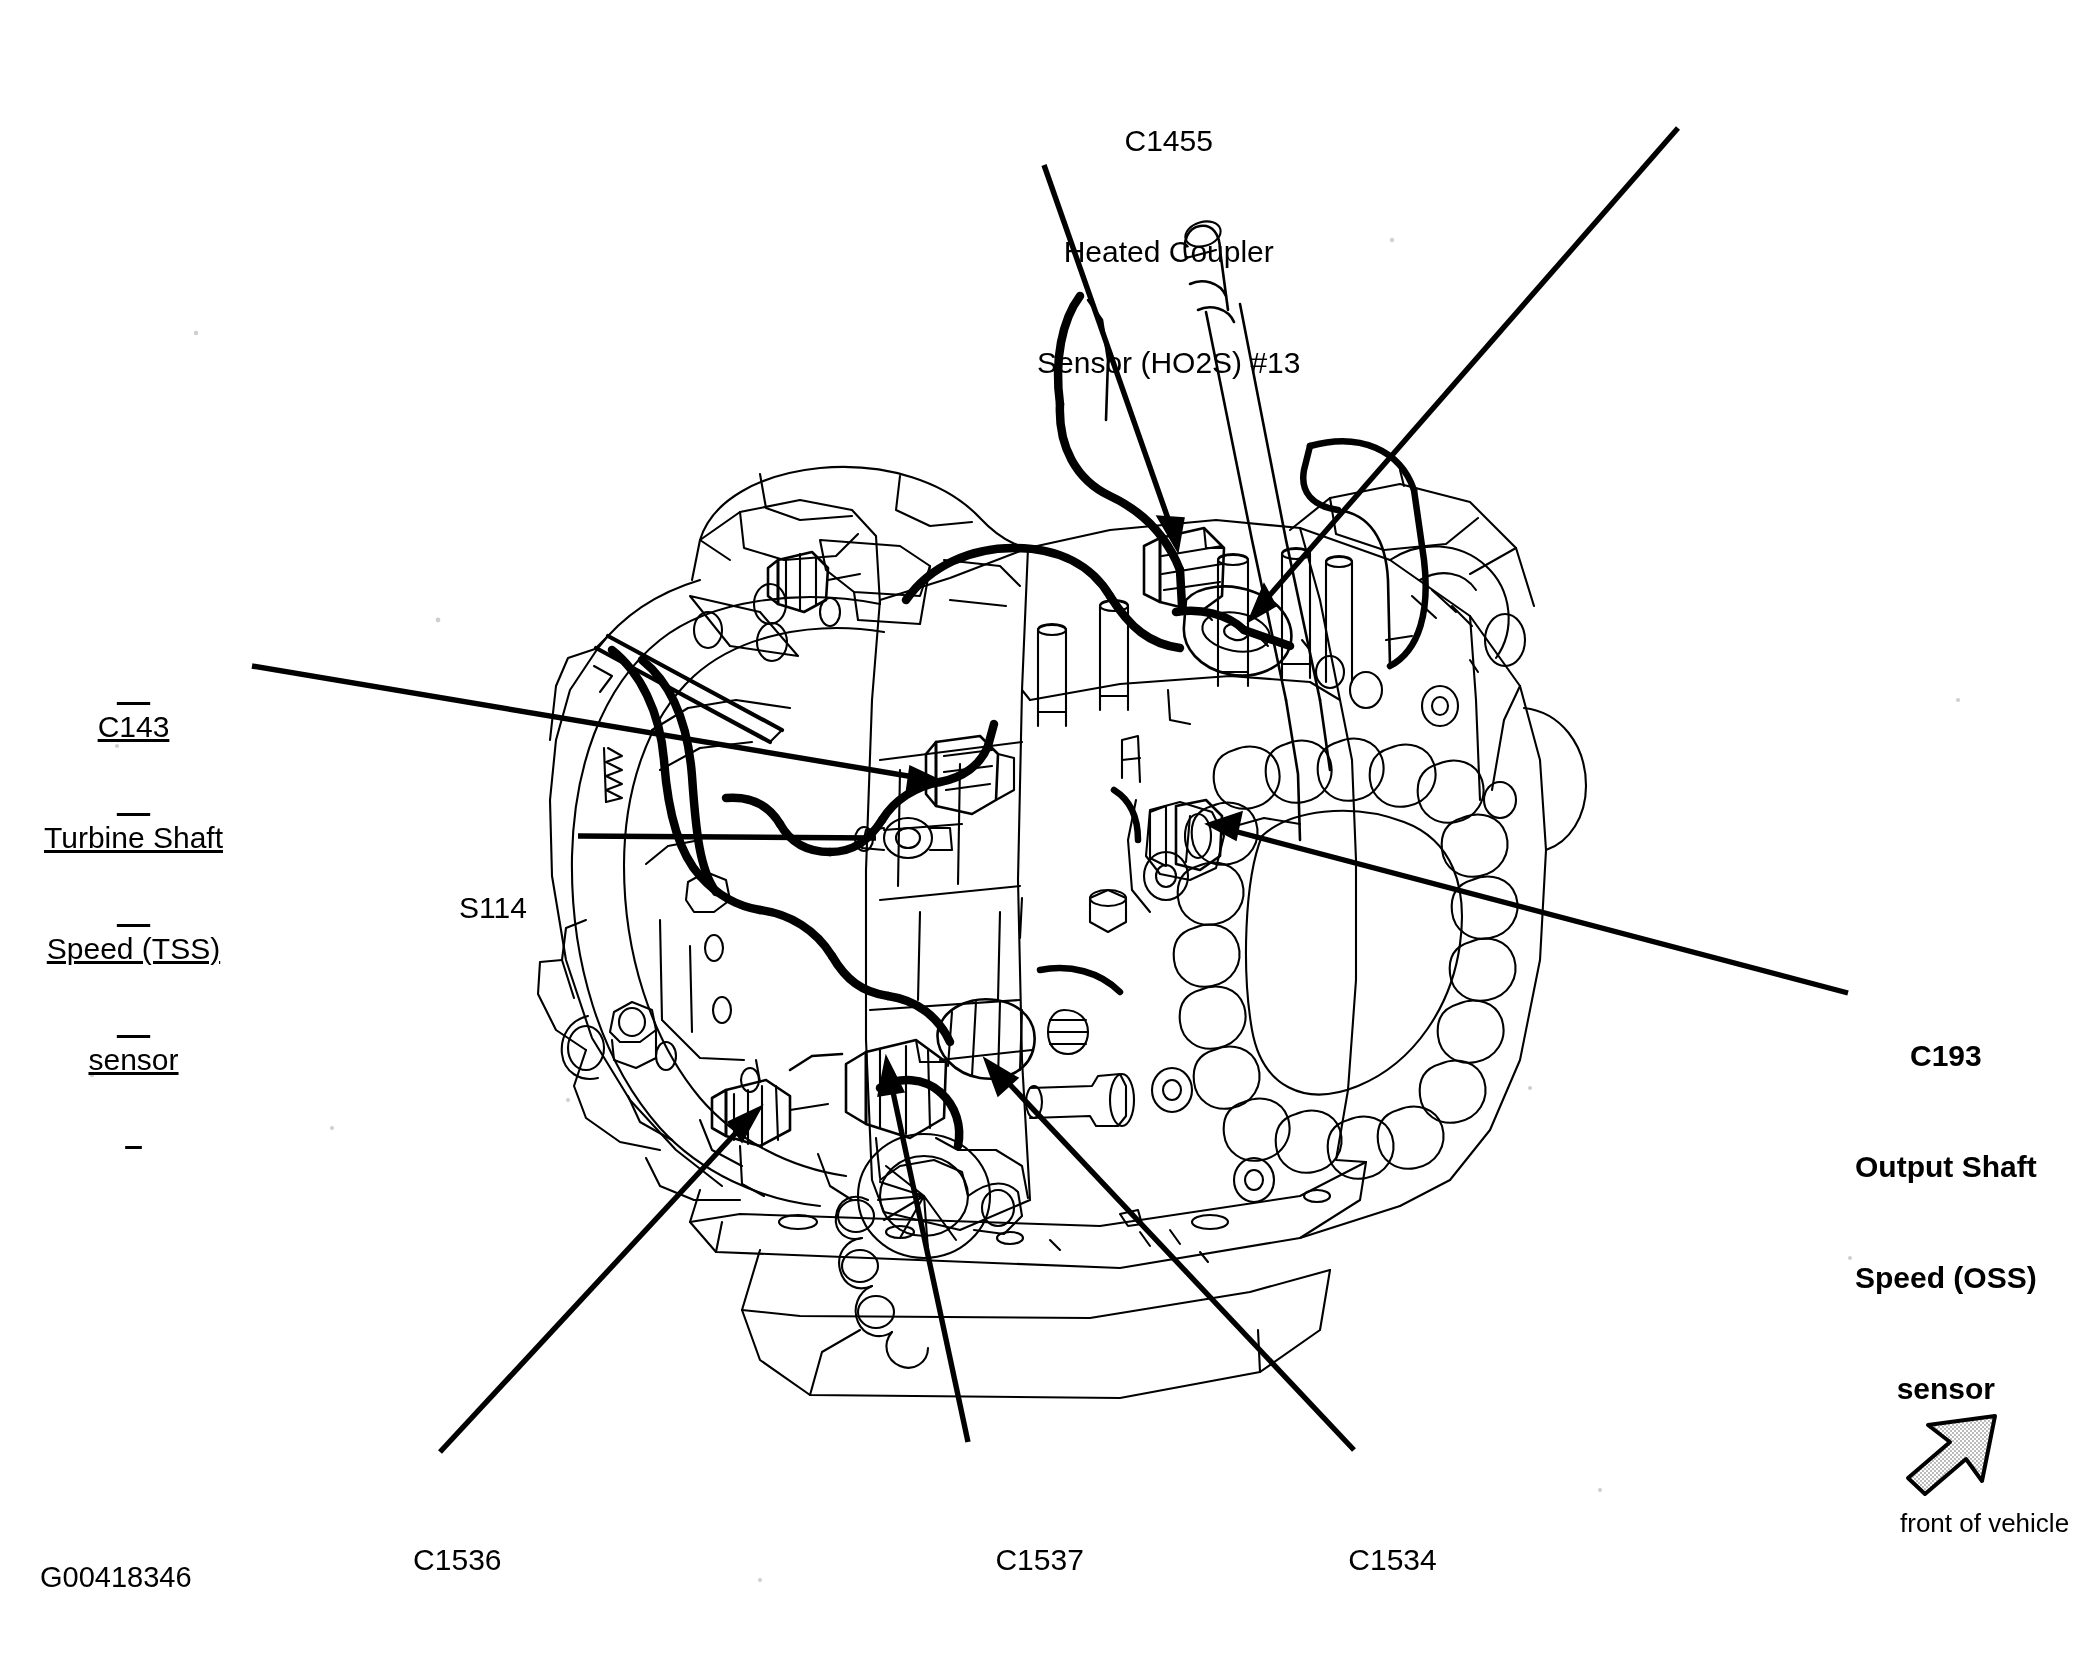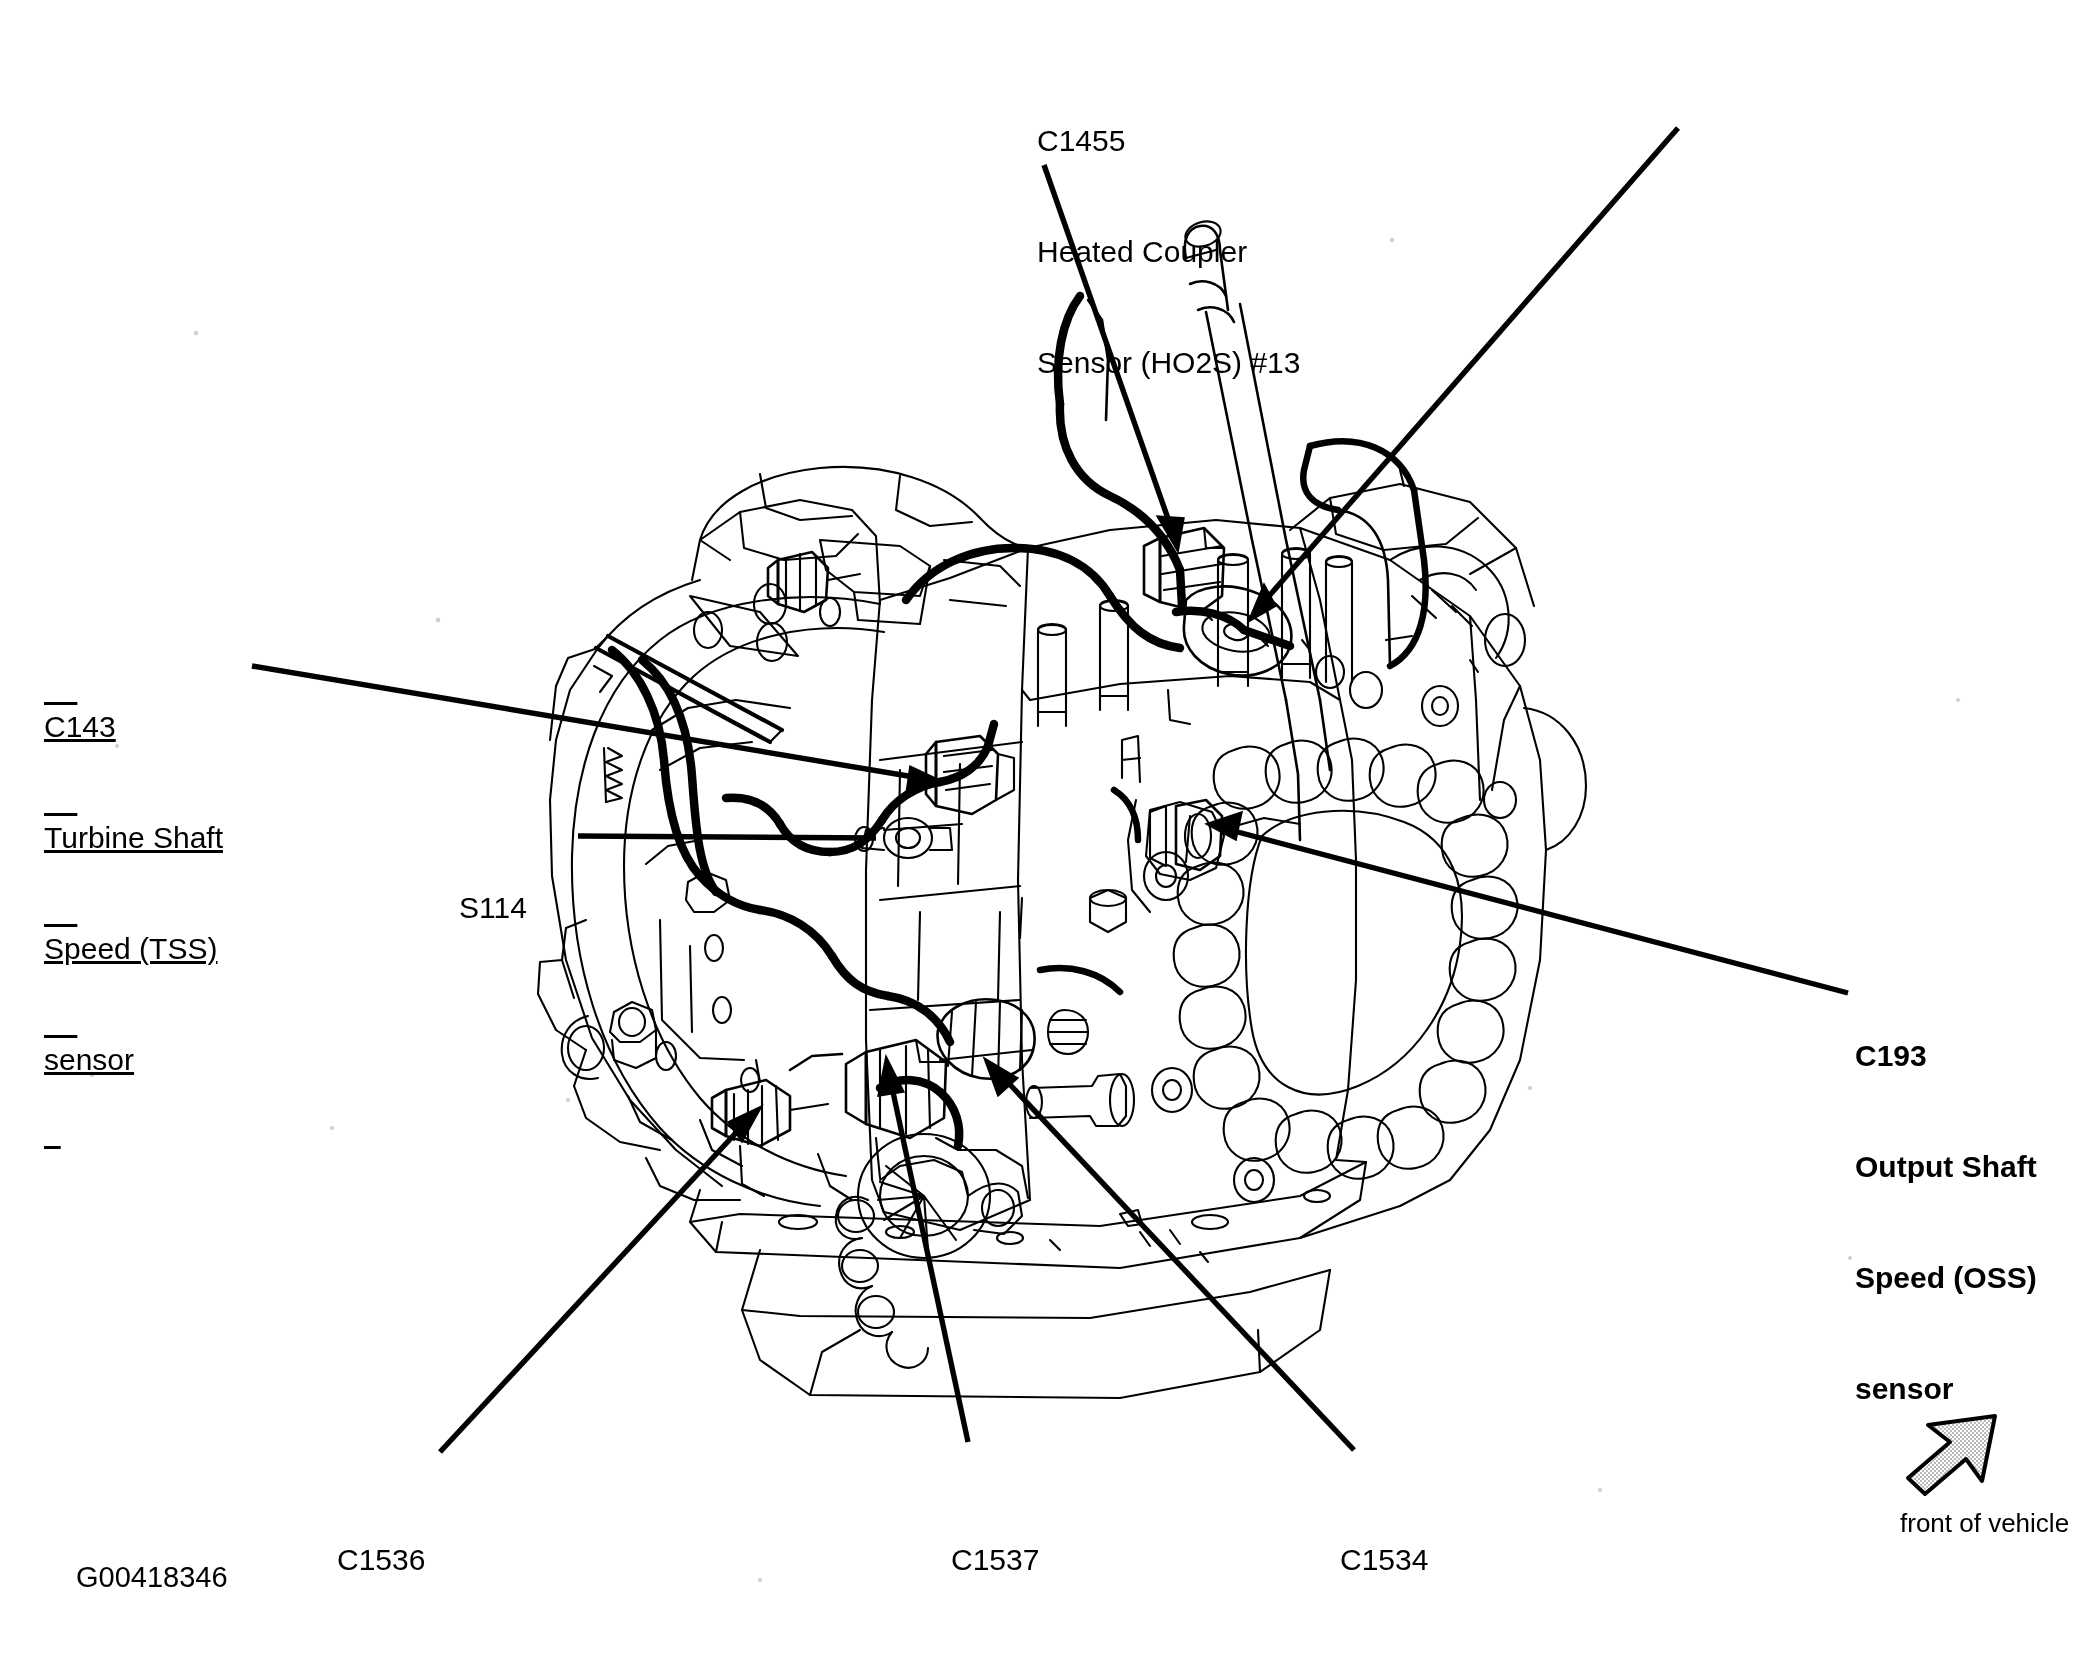--- a/index.html
+++ b/index.html
@@ -8,20 +8,21 @@
     padding: 0;
     background: #ffffff;
   }
   #page {
     position: relative;
     width: 2084px;
     height: 1656px;
     background: #ffffff;
     overflow: hidden;
     font-family: "Liberation Sans", sans-serif;
+    text-align: center;
   }
   #page svg {
     position: absolute;
     top: 0;
     left: 0;
     width: 2091px;
     height: 1656px;
   }
   .callout-text {
     position: absolute;
@@ -31,21 +32,20 @@
     color: #000000;
     white-space: pre;
     letter-spacing: 0px;
   }
   .drawing-id {
     position: absolute;
     font-family: "Liberation Sans", sans-serif;
     font-size: 29px;
     color: #000000;
     white-space: pre;
-    margin-left: 36px;
   }
   .front-label {
     position: absolute;
     font-family: "Liberation Sans", sans-serif;
     font-size: 26px;
     color: #000000;
     white-space: pre;
     margin-left: 12px;
   }
   .line { fill: none; stroke: #000; stroke-linecap: round; stroke-linejoin: round; }

